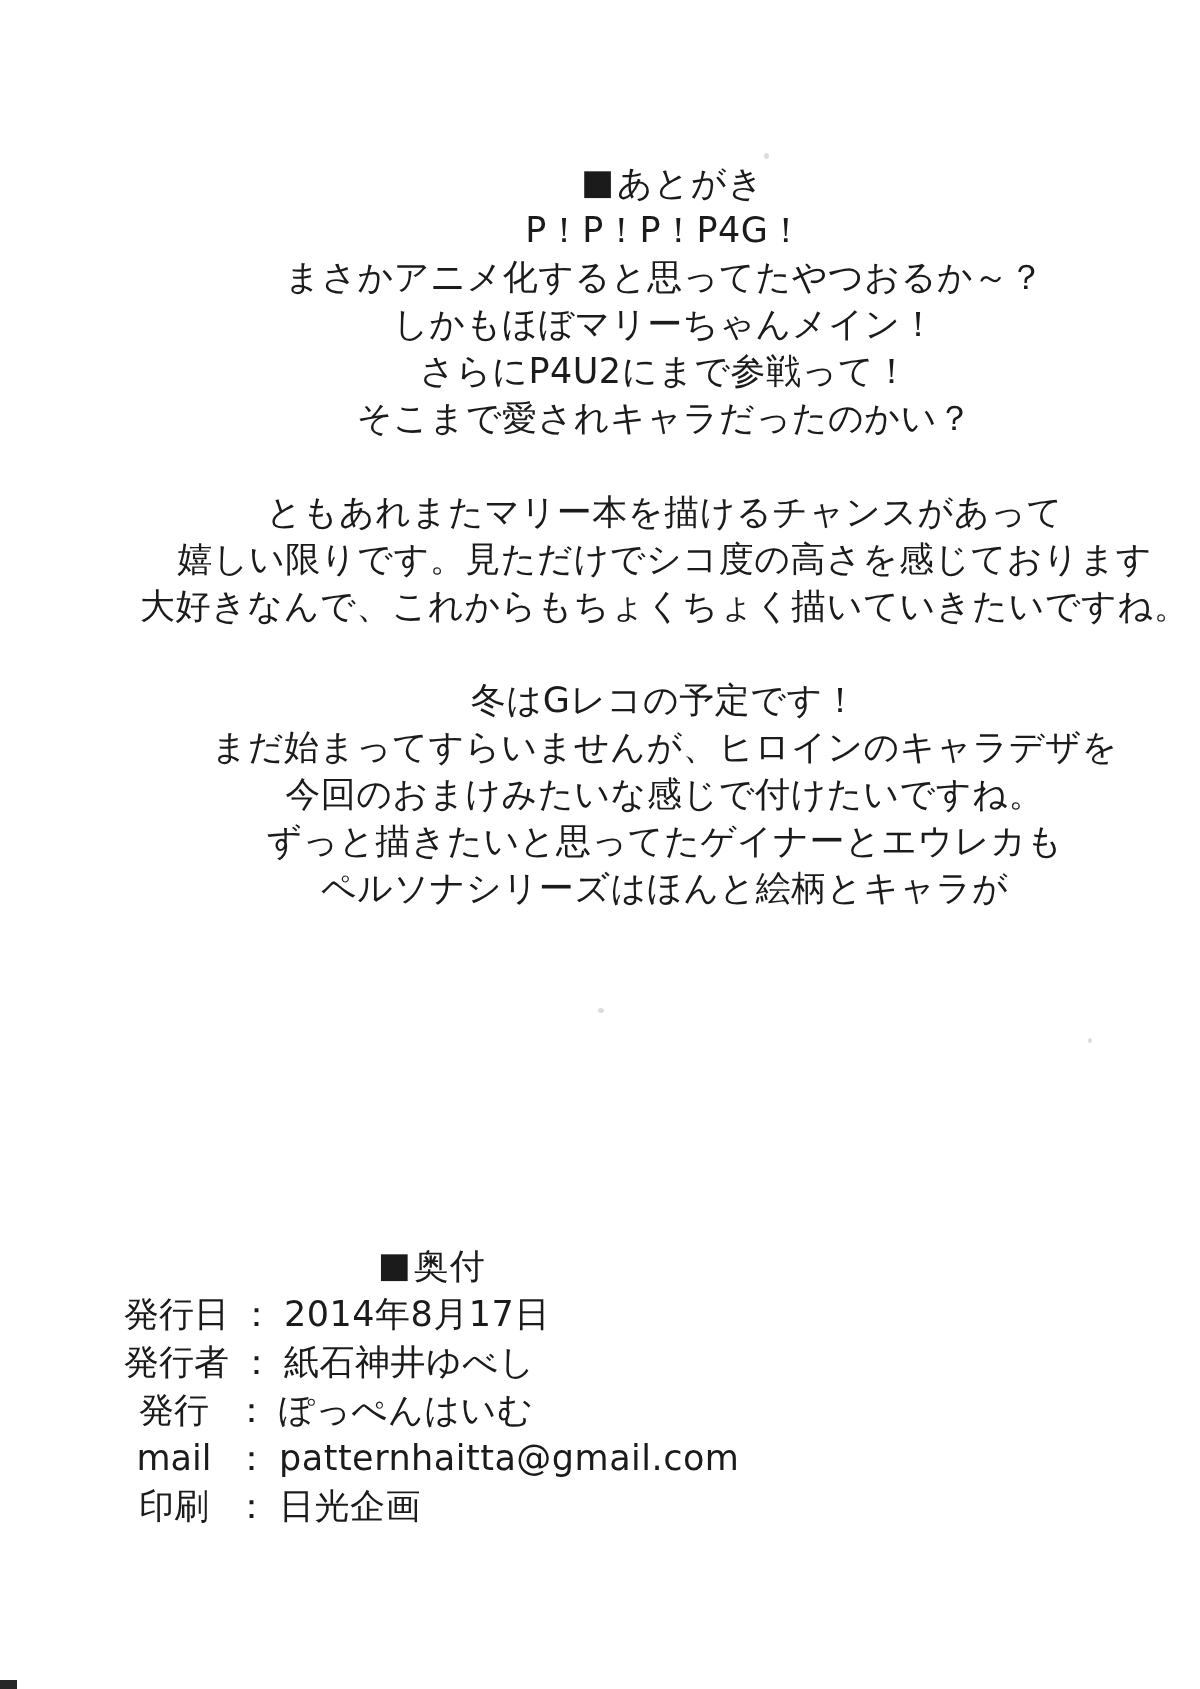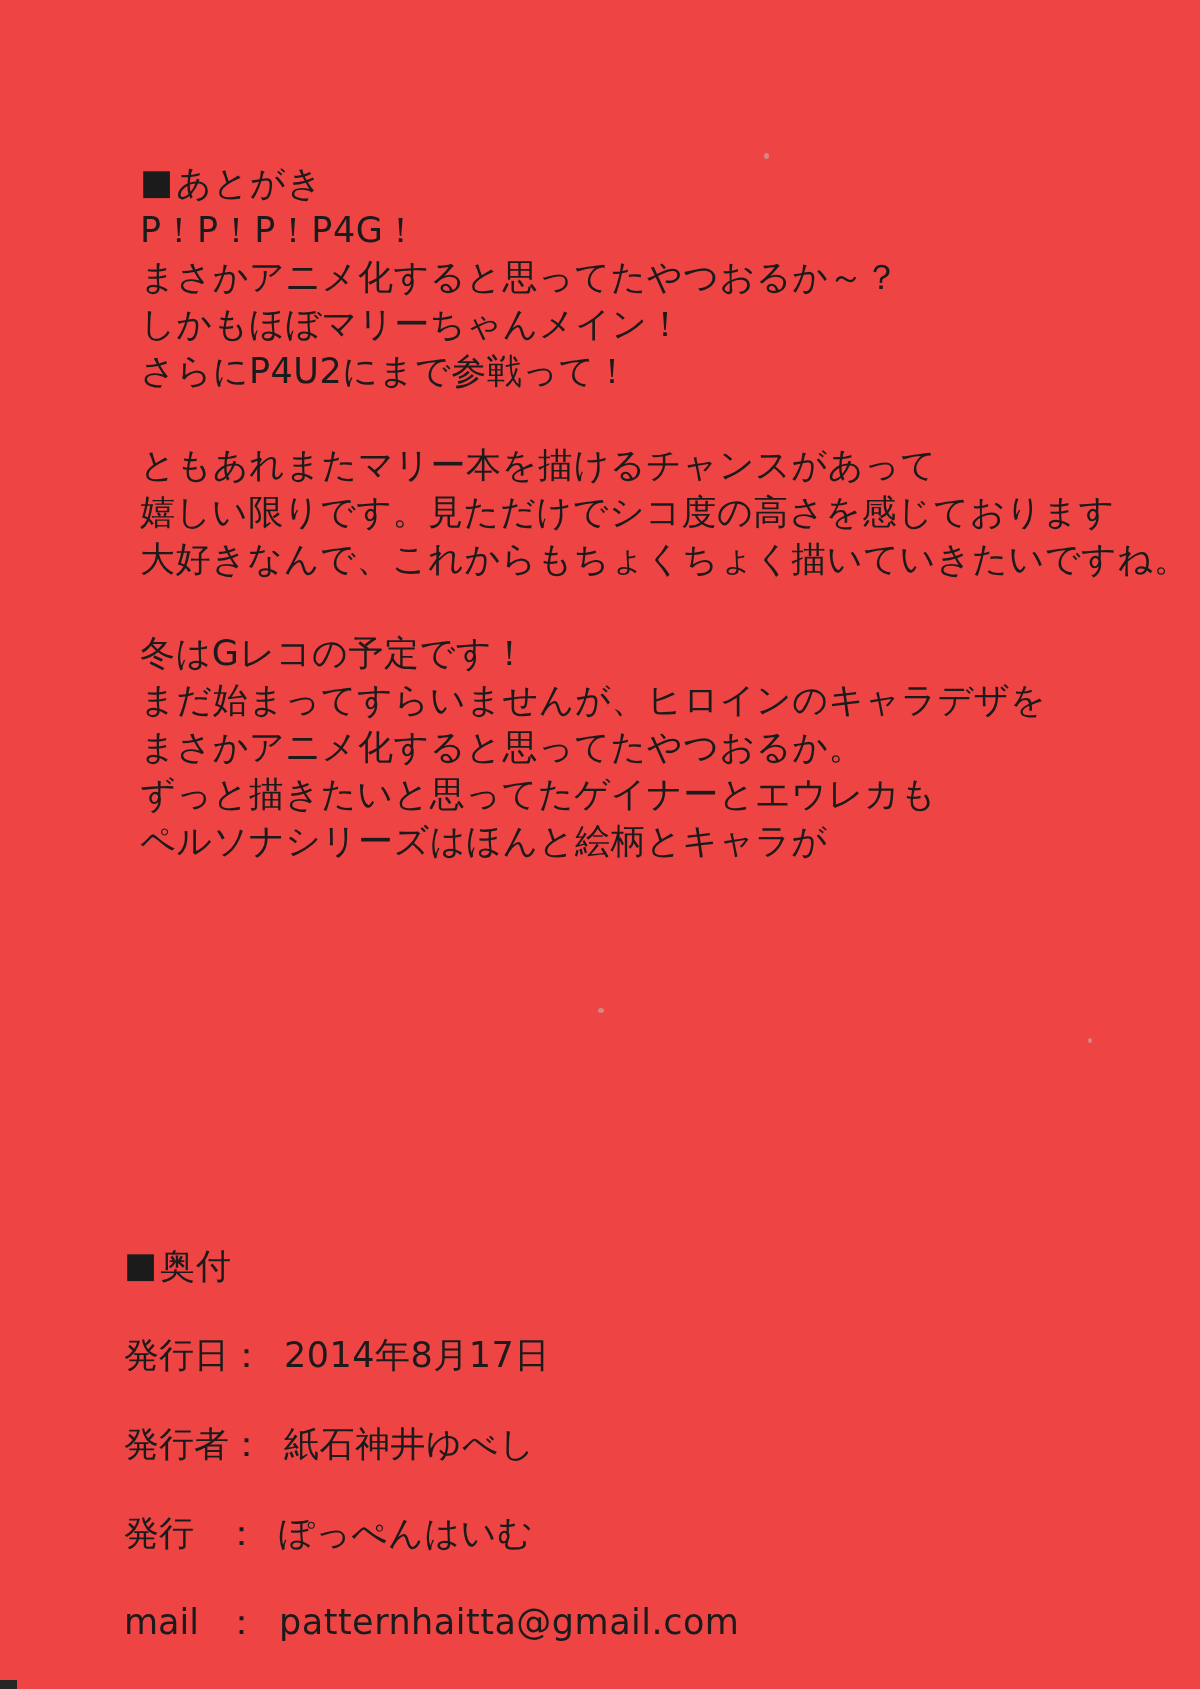--- a/index.html
+++ b/index.html
@@ -5,24 +5,25 @@
   html, body {
     margin: 0;
     padding: 0;
     background: #e8e8e8;
   }
   .page {
     position: relative;
     width: 1200px;
     height: 1689px;
     margin: 0 auto;
-    background: #ef4444;
+    background: #ffffff;
     overflow: hidden;
     font-family: "DejaVu Sans", "Liberation Sans", sans-serif;
     color: #1b1b1b;
+    text-align: center;
   }
   
   .afterword {
     position: absolute;
     left: 140px;
     top: 160px;
   }
   .heading {
     margin: 0;
     font-size: 35px;
@@ -69,21 +70,20 @@
     display: inline-block;
     min-width: 100px;
   }
   .crow .colon {
     display: inline-block;
     width: 55px;
   }
   .crow .value {
     display: inline-block;
     letter-spacing: 0.5px;
-    margin-top: 41px;
   }
   
   .corner-mark {
     position: absolute;
     left: 0;
     top: 1680px;
     width: 17px;
     height: 9px;
     background: #262626;
   }
@@ -103,32 +103,33 @@
 <div class="page">
 
   <section class="afterword">
     <h2 class="heading"><span class="bullet">■</span><span>あとがき</span></h2>
 
     <p class="para first">
       <span class="line">P！P！P！P4G！</span>
       <span class="line">まさかアニメ化すると思ってたやつおるか～？</span>
       <span class="line">しかもほぼマリーちゃんメイン！</span>
       <span class="line">さらにP4U2にまで参戦って！</span>
+      <span class="line">そこまで愛されキャラだったのかい？</span>
     </p>
 
     <p class="para">
       <span class="line">ともあれまたマリー本を描けるチャンスがあって</span>
       <span class="line">嬉しい限りです。見ただけでシコ度の高さを感じております</span>
       <span class="line">大好きなんで、これからもちょくちょく描いていきたいですね。</span>
     </p>
 
     <p class="para">
       <span class="line">冬はGレコの予定です！</span>
       <span class="line">まだ始まってすらいませんが、ヒロインのキャラデザを</span>
-      <span class="line">まさかアニメ化すると思ってたやつおるか。</span>
+      <span class="line">今回のおまけみたいな感じで付けたいですね。</span>
       <span class="line">ずっと描きたいと思ってたゲイナーとエウレカも</span>
       <span class="line">ペルソナシリーズはほんと絵柄とキャラが</span>
     </p>
   </section>
 
   <section class="colophon">
     <h2 class="heading"><span class="bullet">■</span><span>奥付</span></h2>
 
     <div class="crow">
       <span class="label">発行日</span>

